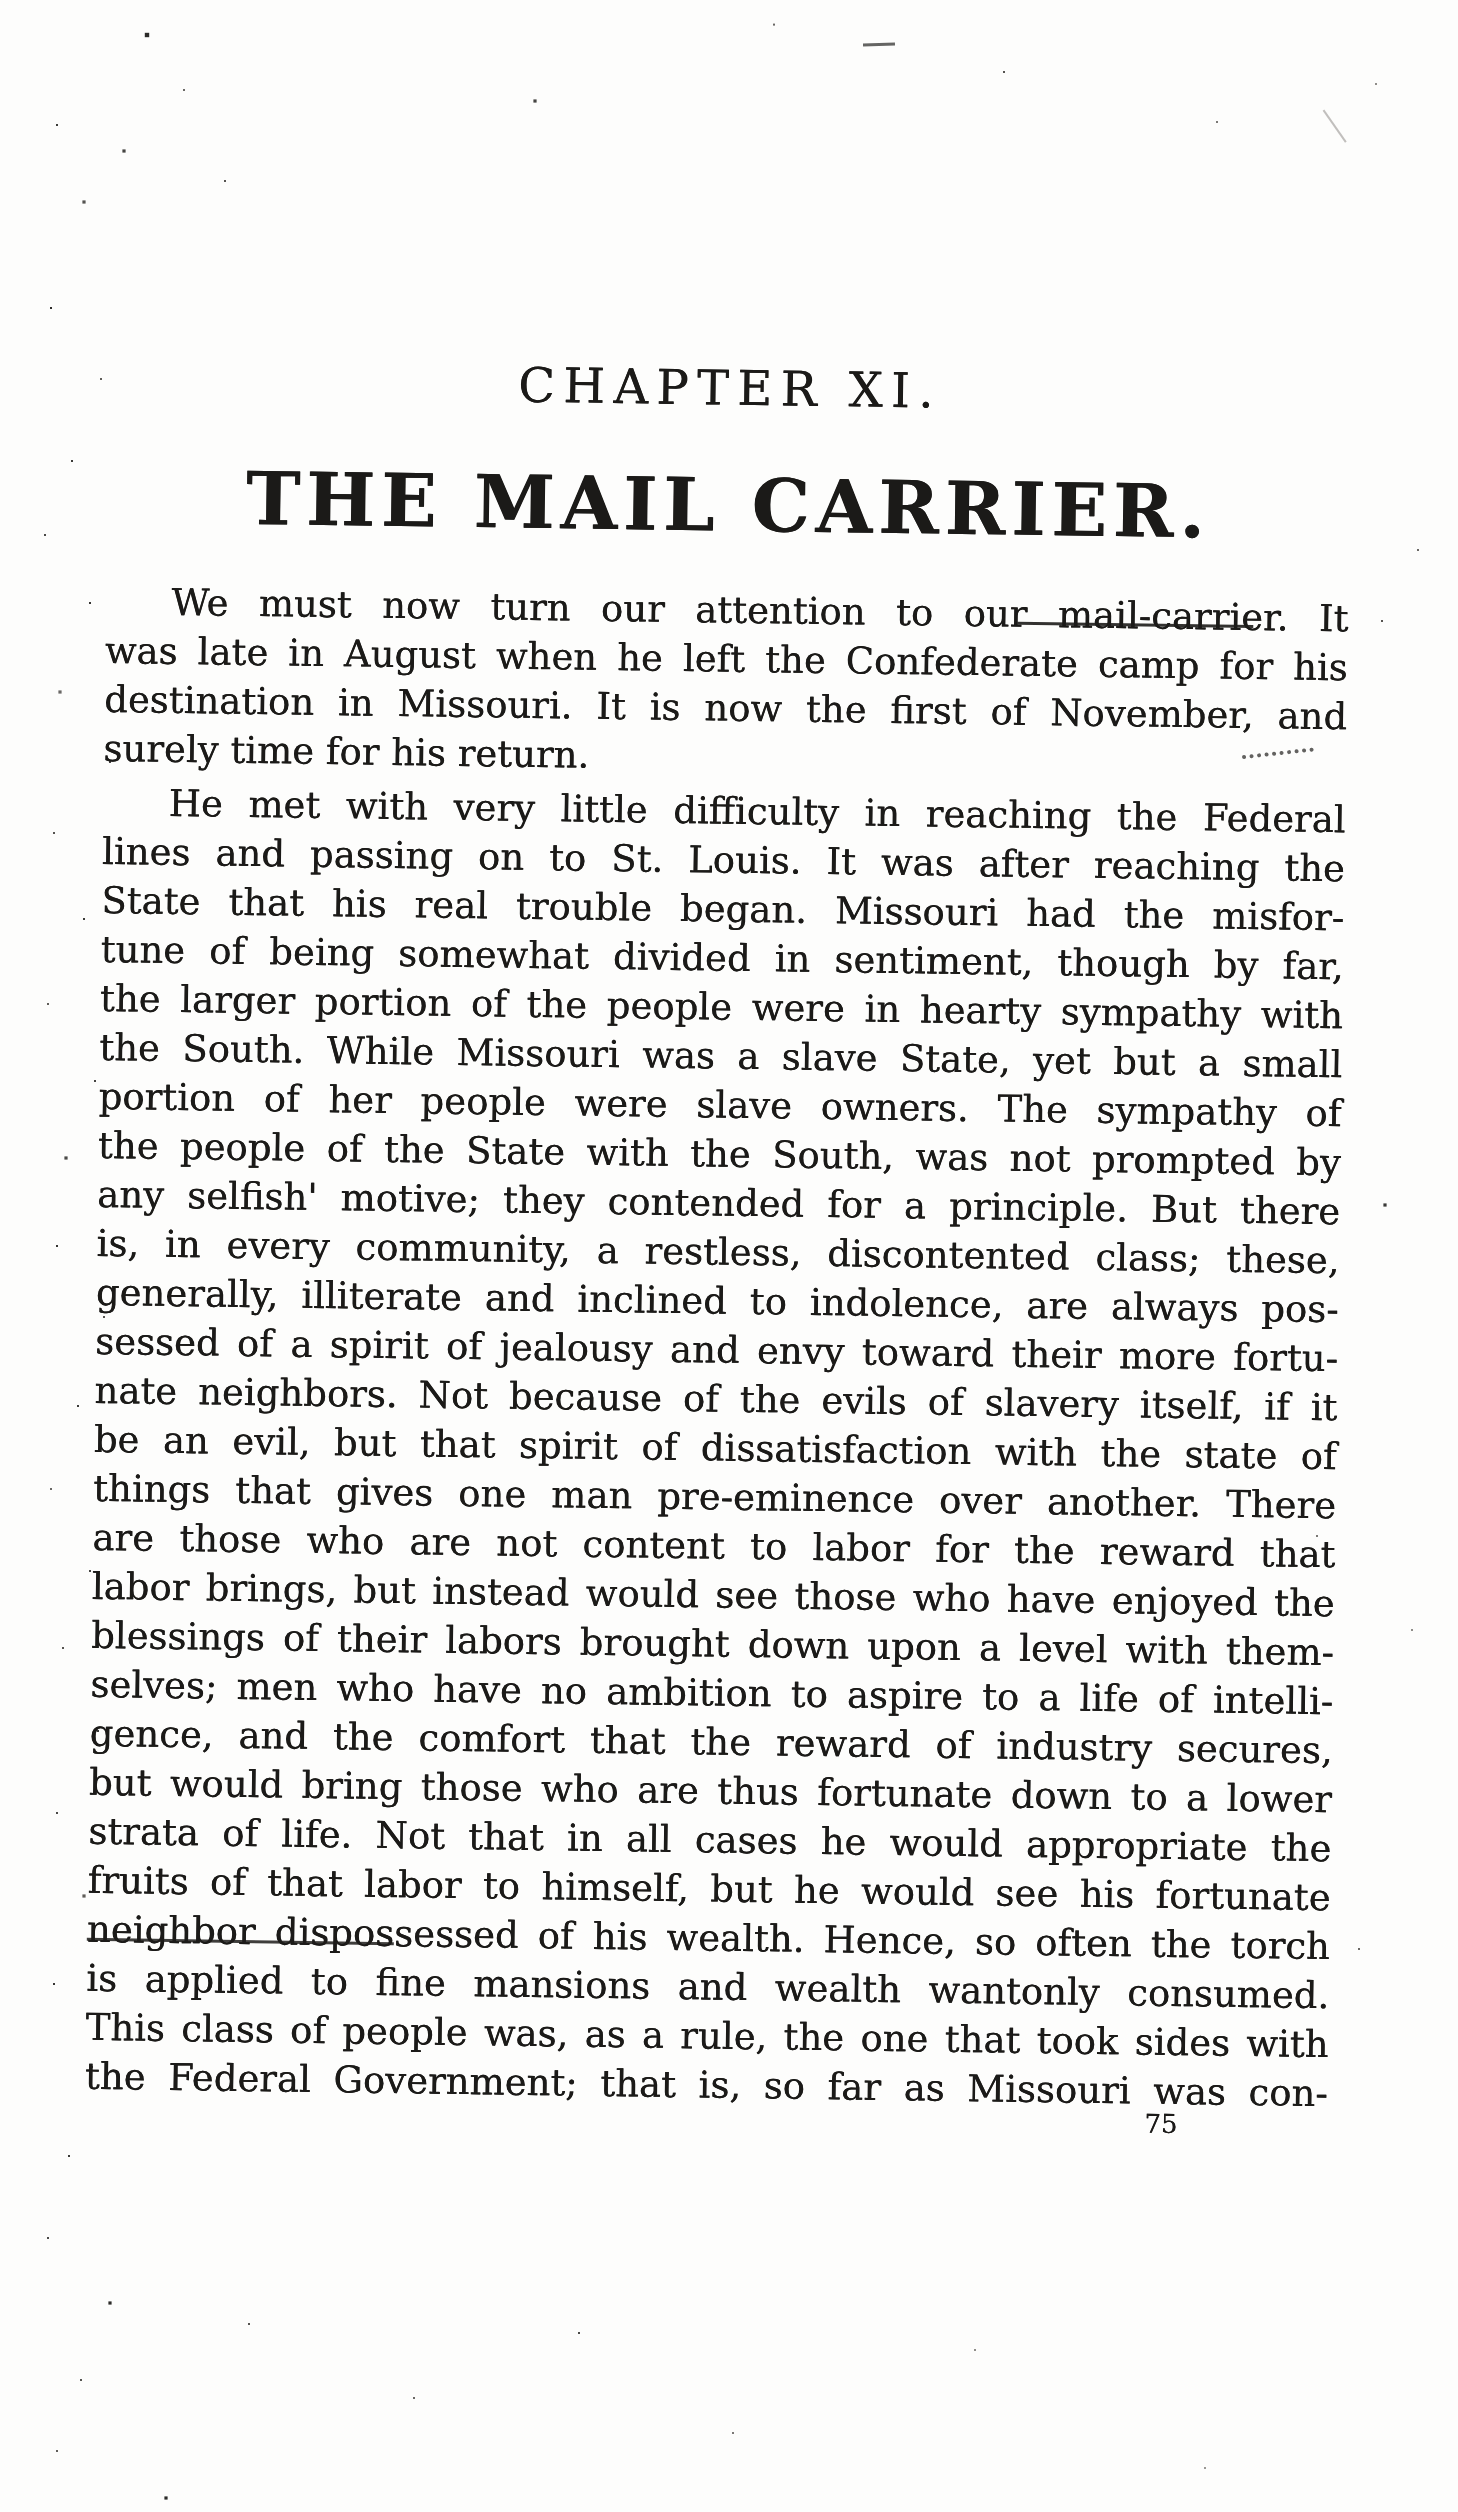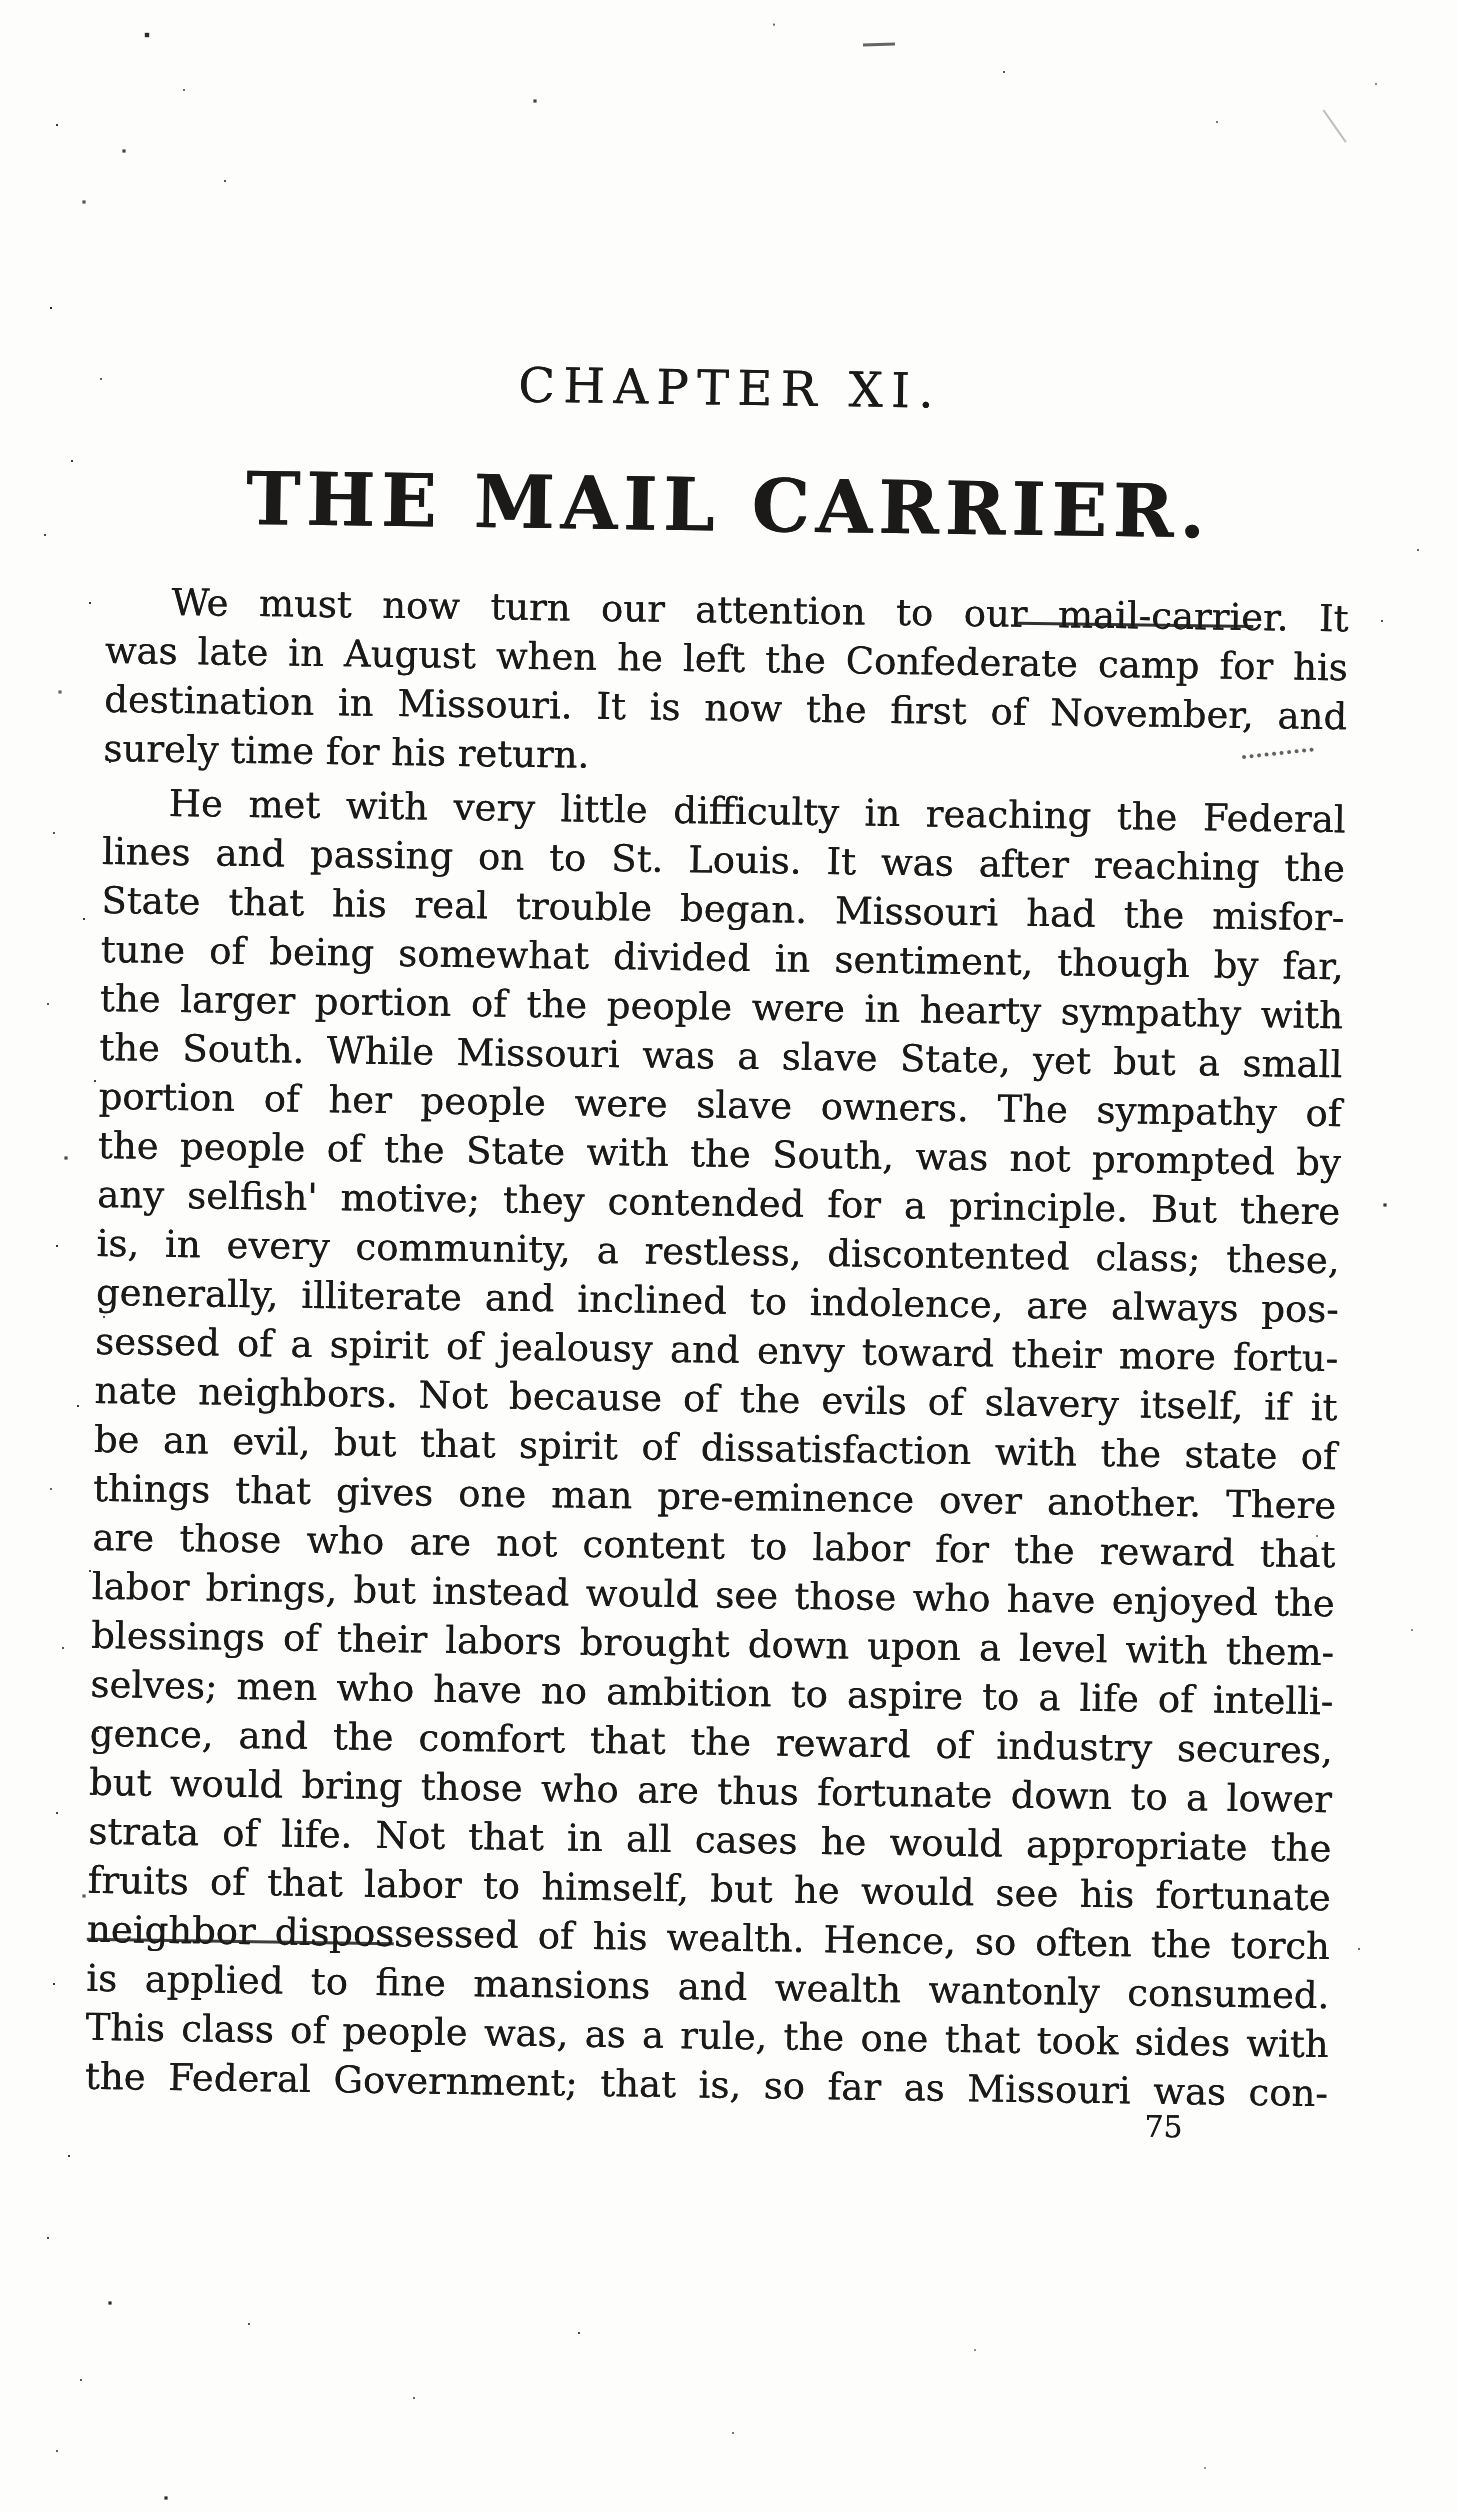--- a/index.html
+++ b/index.html
@@ -56,21 +56,21 @@
     text-align: justify;
     text-align-last: justify;
     text-justify: inter-word;
   }
   .text-line.first-line { text-indent: 66px; }
   .text-line.last-left { text-align-last: left; }
   .page-number {
     position: absolute;
     left: 1060px;
     top: 1743px;
-    font-size: 30px;
+    font-size: 26px;
     text-shadow: 0.3px 0 0 currentColor;
   }
   
   .artifact { position: absolute; }
   .artifact-dash-top {
     left: 863px; top: 43px; width: 32px; height: 3px;
     background: #4a4a48; transform: rotate(-2deg); opacity: 0.85;
   }
   .artifact-squiggle {
     left: 1138px; top: 378px; width: 72px; height: 5.9px;

